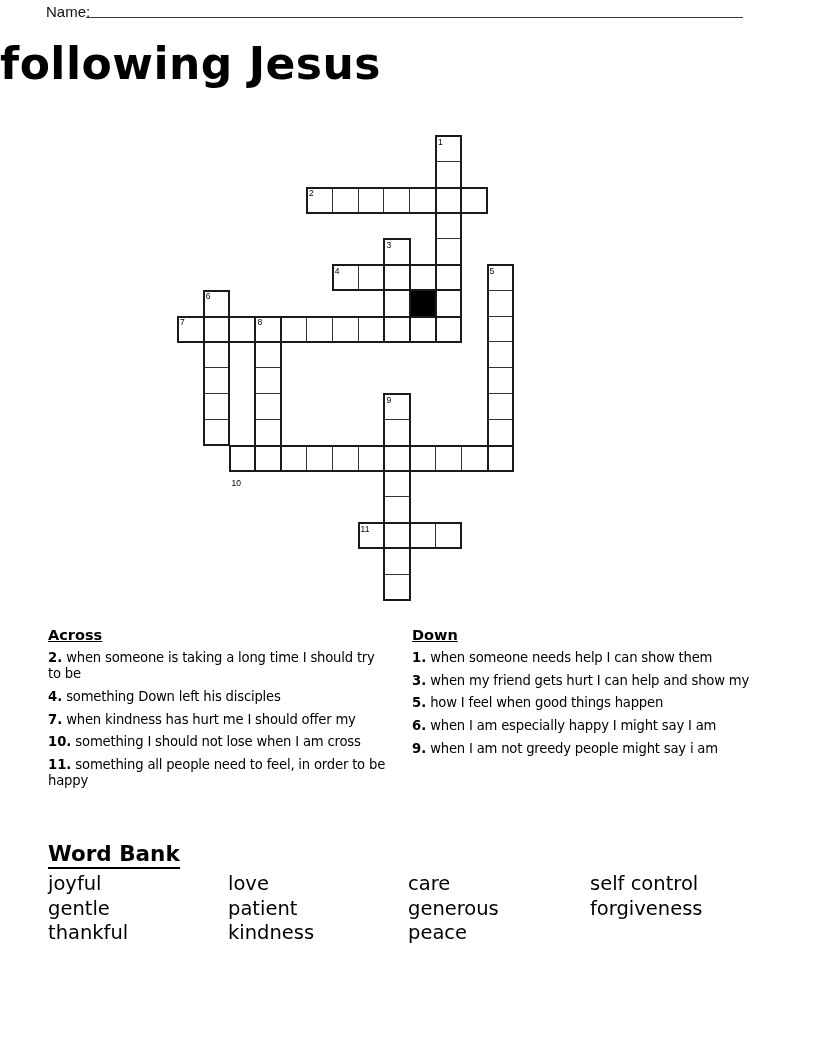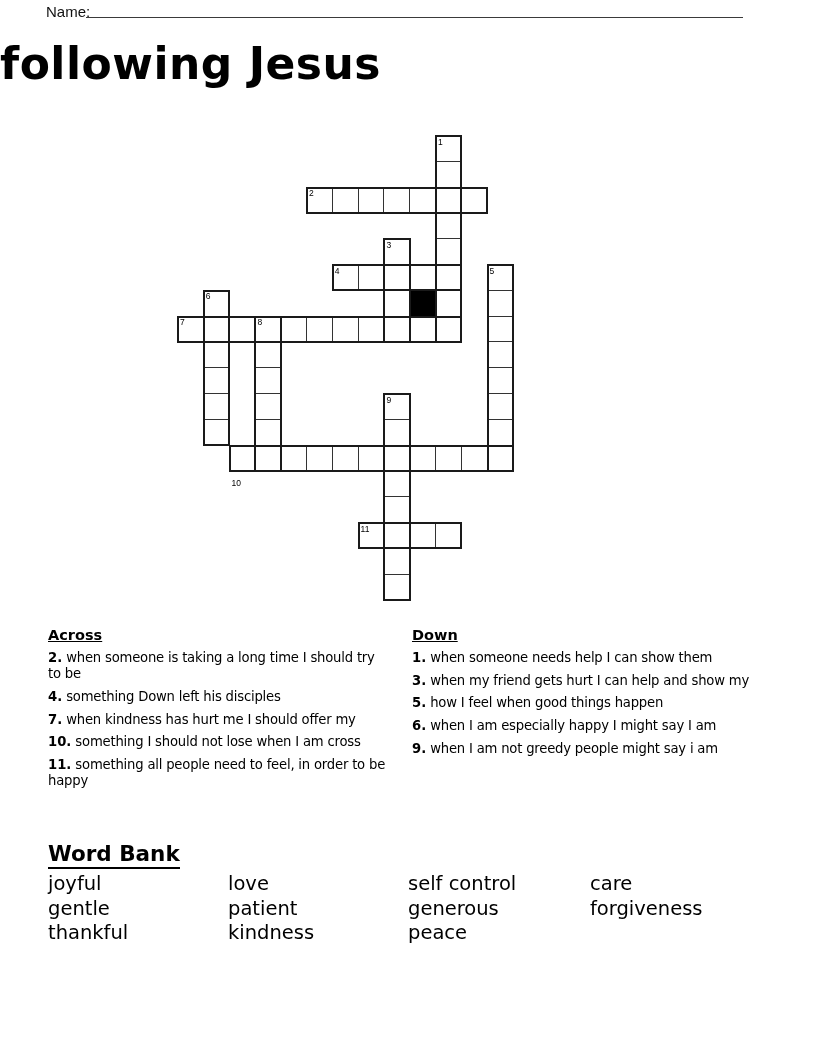--- a/index.html
+++ b/index.html
@@ -160,22 +160,22 @@
       <div class="clue"><b>5.</b><span> how I feel when good things happen</span></div>
       <div class="clue"><b>6.</b><span> when I am especially happy I might say I am</span></div>
       <div class="clue"><b>9.</b><span> when I am not greedy people might say i am</span></div>
     </div>
 </section>
 
 <h2 class="wordbank-heading">Word Bank</h2>
 <div class="wb-grid" id="wb-grid">
     <div class="wb-word">joyful</div>
     <div class="wb-word">love</div>
+    <div class="wb-word">care</div>
     <div class="wb-word">self control</div>
-    <div class="wb-word">care</div>
     <div class="wb-word">gentle</div>
     <div class="wb-word">patient</div>
     <div class="wb-word">generous</div>
     <div class="wb-word">forgiveness</div>
     <div class="wb-word">thankful</div>
     <div class="wb-word">kindness</div>
     <div class="wb-word">peace</div>
   </div>
 
 </body></html>

